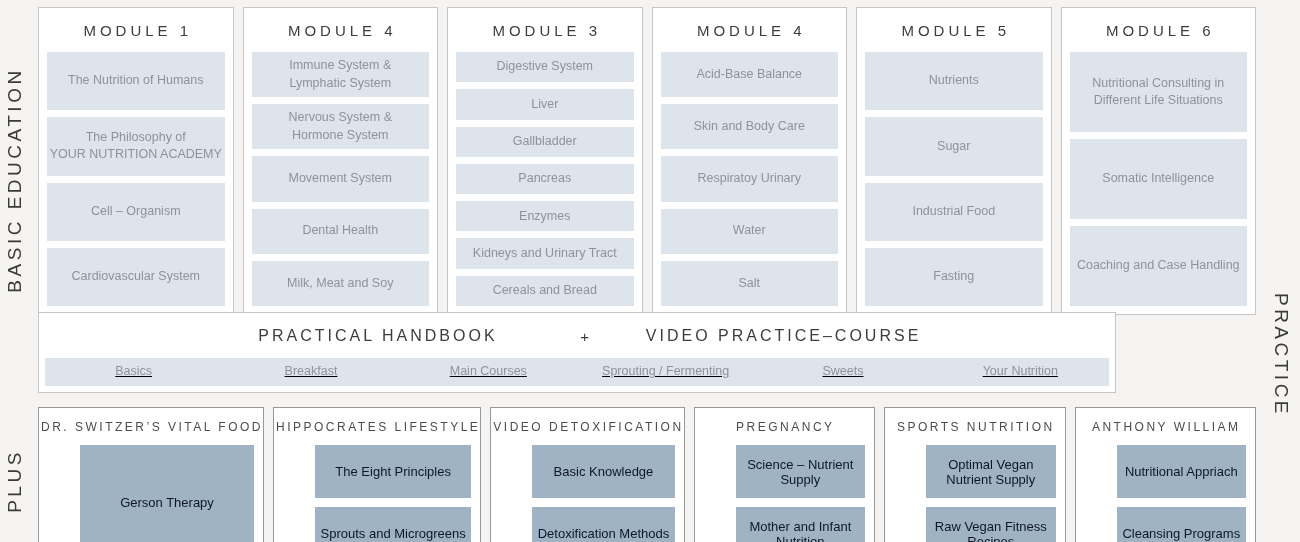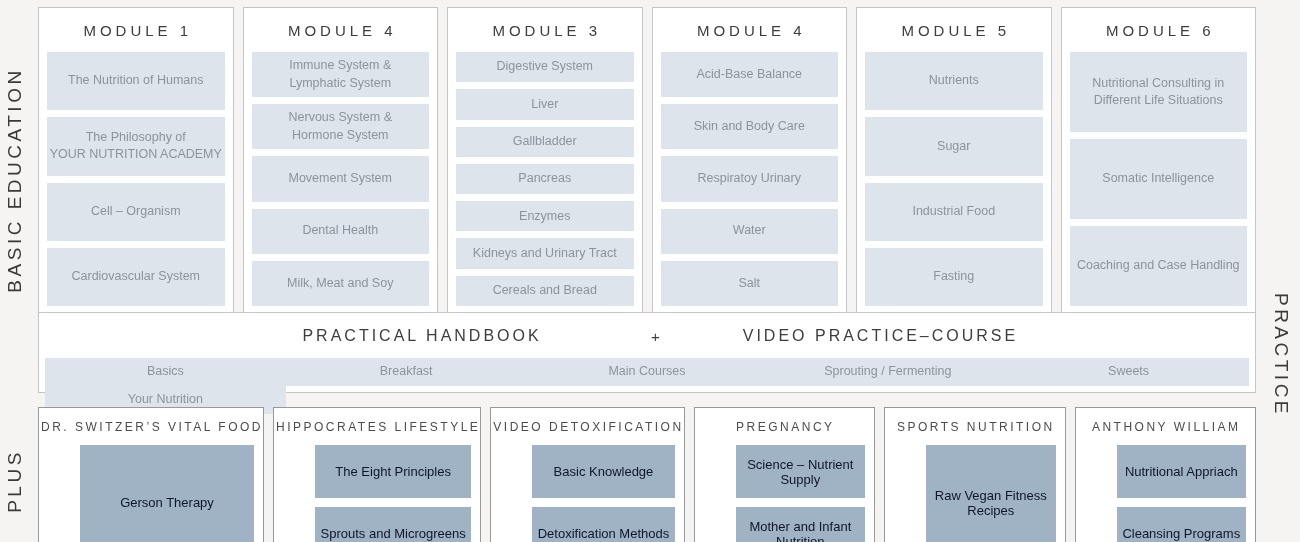--- a/index.html
+++ b/index.html
@@ -52,38 +52,38 @@
     color: #8d939b;
     display: flex; align-items: center; justify-content: center;
     text-align: center;
     font-size: 12.5px; line-height: 1.4;
     white-space: pre-line;
   }
 
   
   .practice-band {
     position: absolute; left: 38px; top: 312px;
-    width: 1218px; height: 81px;
+    width: 1078px; height: 81px;
     background: #ffffff; border: 1px solid #c6c6c6;
-    display: flex; flex-direction: column;
+    display: flex; flex-direction: column; text-decoration: underline;
   }
   .band-titles { position: relative; flex: 1; }
   .band-title {
     position: absolute; top: 50%;
     transform: translate(-50%, -50%);
     white-space: nowrap;
     font-size: 16px; letter-spacing: 3px; color: #3d3d3d;
   }
   .band-title.handbook { left: 31.5%; }
   .band-title.plus-sign { left: 50.7%; font-size: 15px; letter-spacing: 0; }
   .band-title.video { left: 69.2%; }
   .band-items {
     height: 28px; flex: none;
     margin: 0 6px 6px;
-    display: grid; grid-template-columns: repeat(5, 1fr); gap: 0;
+    display: grid; grid-template-columns: repeat(6, 1fr); gap: 0;
   }
   .band-items .item-light { flex: none; height: 28px; }
 
   
   .plus-grid {
     position: absolute; left: 38px; top: 407px;
     width: 1218px; height: 163px;
     display: grid; grid-template-columns: repeat(6, 1fr); gap: 9px;
   }
   .plus-box {
@@ -237,20 +237,21 @@
     <div class="plus-title">PREGNANCY</div>
     <div class="plus-items">
       <div class="item-dark">Science – Nutrient Supply</div>
       <div class="item-dark">Mother and Infant Nutrition</div>
     </div>
   </div>
 
   <div class="plus-box">
     <div class="plus-title">SPORTS NUTRITION</div>
     <div class="plus-items">
+      <div class="item-dark">Optimal Vegan Nutrient Supply</div>
       <div class="item-dark">Raw Vegan Fitness Recipes</div>
     </div>
   </div>
 
   <div class="plus-box">
     <div class="plus-title">ANTHONY WILLIAM</div>
     <div class="plus-items">
       <div class="item-dark">Nutritional Appriach</div>
       <div class="item-dark">Cleansing Programs</div>
     </div>

